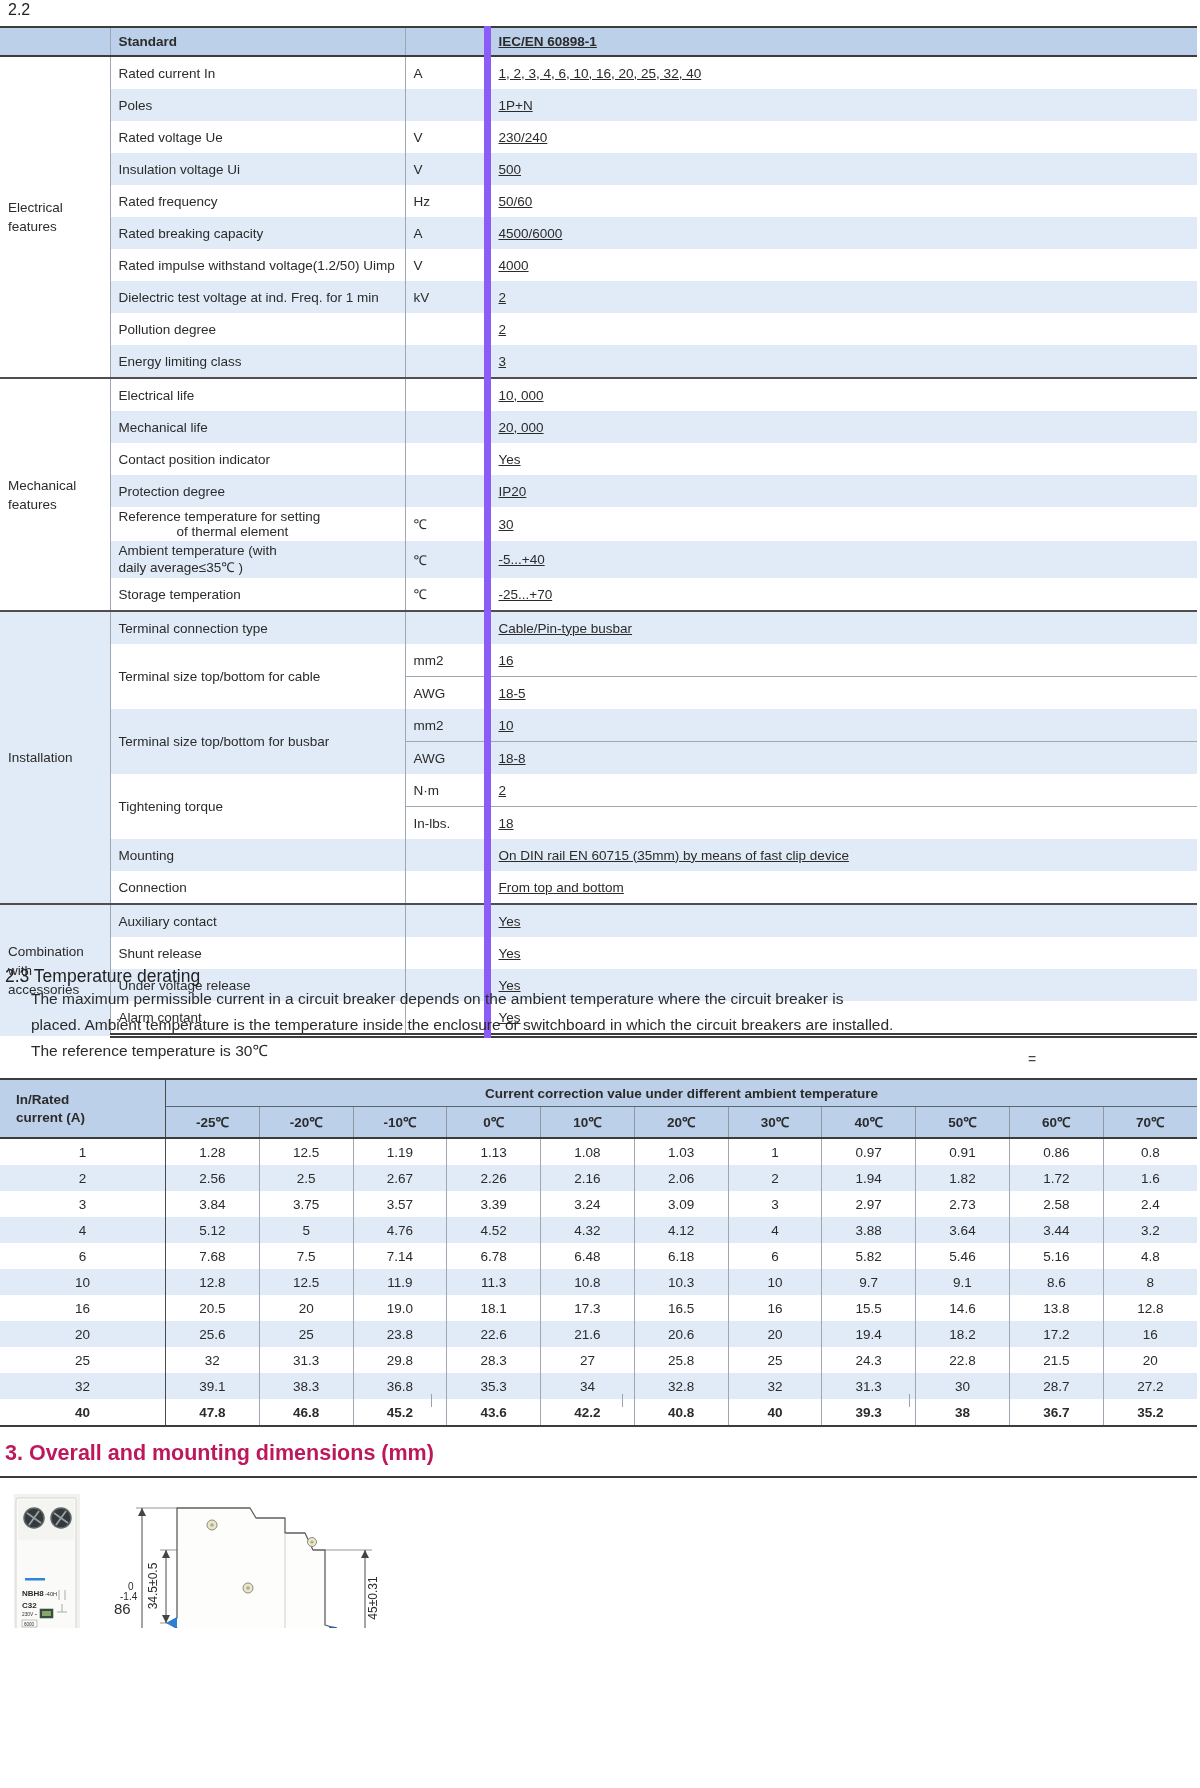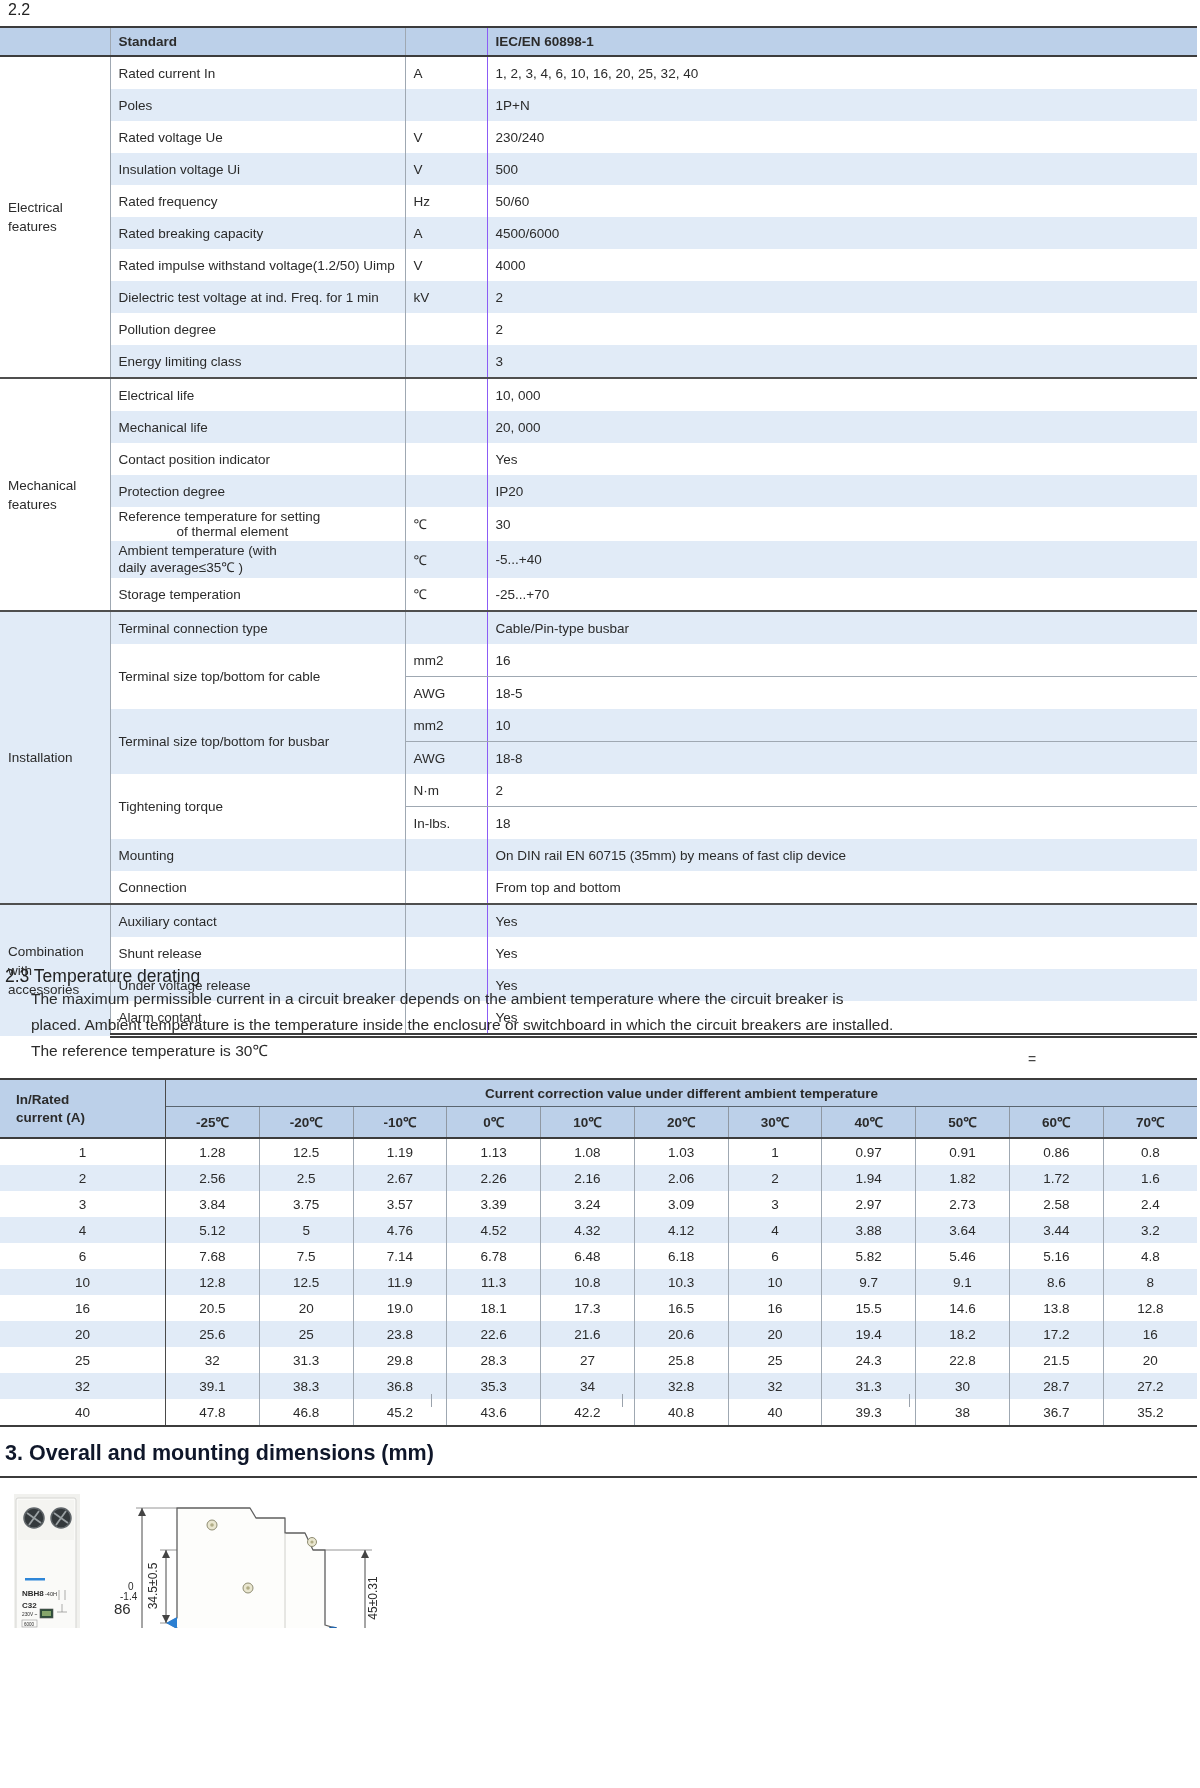--- a/index.html
+++ b/index.html
@@ -9,21 +9,21 @@
 
   
   .spec{position:absolute;left:0;top:26px;width:1197px;border-collapse:collapse;table-layout:fixed;font-size:13.5px;}
   .spec th,.spec td{padding:2px 8px;vertical-align:middle;}
   .spec thead th{background:#bcd0e9;border-top:2px solid #3c3c3c;border-bottom:2px solid #3c3c3c;
     font-weight:bold;height:23px;text-align:left;}
   .spec td{height:28px;}
   .spec tr.shade{background:#e1ebf7;}
   .spec .param,.spec .param-h{border-left:1px solid #9fa8b2;}
   .spec .unit,.spec .unit-h{border-left:1px solid #9fa8b2;}
-  .spec .val,.spec .val-h{border-left:1px solid #8b5cf6;}
+  .spec .val,.spec .val-h{border-left:7px solid #8b5cf6;text-decoration:underline;}
   .spec td.cat{white-space:pre-line;vertical-align:middle;line-height:19px;}
   .spec tr.gstart td{border-top:2px solid #4f4f4f;}
   .spec tr.subdiv td.unit,.spec tr.subdiv td.val{border-bottom:1px solid #9fa8b2;}
   .spec tr.tlast td{border-bottom:5px double #3c3c3c;}
   .spec .indent{padding-left:58px;}
 
   
   .h23{position:absolute;left:5px;top:951px;font-size:17.5px;color:#222;margin-top:15px;}
   .para{position:absolute;left:31px;top:986px;font-size:15.5px;line-height:26px;color:#2b2b2b;width:1160px;}
   .equals{position:absolute;left:1028px;top:1051px;font-size:14px;color:#444;}
@@ -36,25 +36,25 @@
     border-top:2px solid #3c3c3c;border-bottom:2px solid #3c3c3c;border-right:1.5px solid #4a4a4a;
     padding-left:16px;line-height:18px;}
   .derate .dspan{background:#bcd0e9;font-weight:bold;border-top:2px solid #3c3c3c;
     border-bottom:1px solid #5a6570;height:24px;}
   .derate .dtemp{background:#bcd0e9;font-weight:bold;border-bottom:2px solid #3c3c3c;
     border-left:1px solid #8f98a3;height:28px;}
   .derate td{height:24px;}
   .derate tr.shade{background:#e1ebf7;}
   .derate td.dval{border-left:1px solid #9fa8b2;}
   .derate td.dcur{border-right:1.5px solid #4a4a4a;}
-  .derate tr.dlast td{border-bottom:2px solid #3c3c3c;}
+  .derate tr.dlast td{border-bottom:2px solid #3c3c3c;font-weight:bold;}
   .stub{position:absolute;width:1px;height:13px;background:#9aa2ac;top:316px;}
 
   
-  .h3title{position:absolute;left:5px;top:1441px;margin:0;font-size:21.5px;color:#0f172a;font-weight:bold;}
+  .h3title{position:absolute;left:5px;top:1441px;margin:0;font-size:21.5px;color:#be185d;font-weight:bold;}
   .rule{position:absolute;left:0;top:1476px;width:1197px;height:2px;background:#3b3b3b;}
 
   
   .figure{position:absolute;left:0;top:1488px;width:480px;height:300px;}
   .front-svg{position:absolute;left:14px;top:4px;}
   .side-svg{position:absolute;left:100px;top:0;}
   svg text{font-family:"Liberation Sans",sans-serif;fill:#2b2b2b;}
 </style>
 </head>
 <body>

